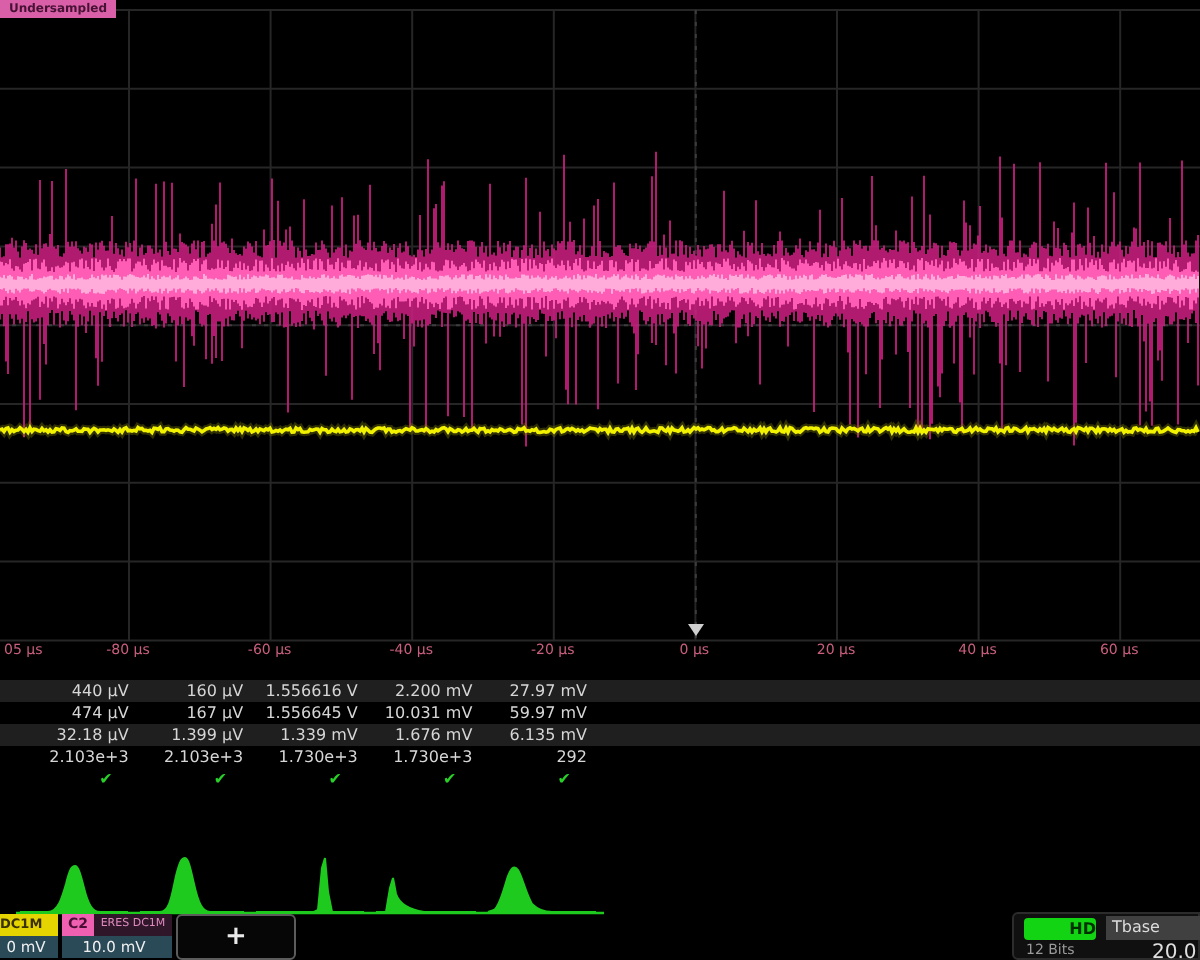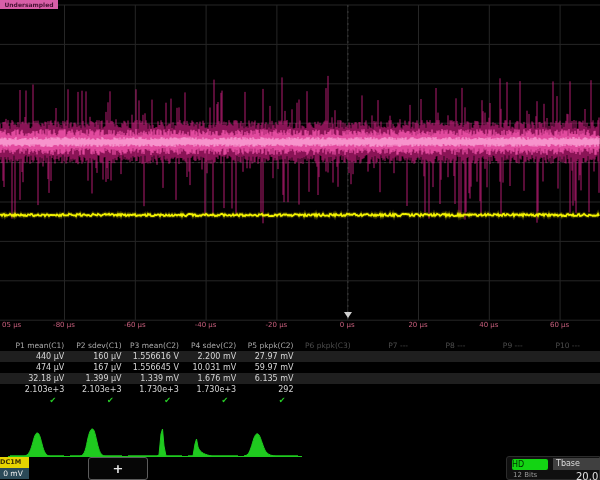--- a/index.html
+++ b/index.html
@@ -36,21 +36,21 @@
   #c2badge{width:16px;background:#f060b0;color:#4a0d33;font-size:7px;font-weight:bold;
            line-height:11px;text-align:center;}
   #c2mode{flex:1;background:#2f1628;color:#e08ac0;font-size:5.5px;line-height:11px;
           text-align:center;white-space:nowrap;overflow:hidden;}
   #addbox{position:absolute;left:88px;top:457px;width:58px;height:21px;background:#060606;
           border:1px solid #5c5c5c;border-radius:3px;color:#e8e8e8;font-size:13px;font-weight:bold;
           text-align:center;line-height:21px;}
   #tbpanel{position:absolute;left:506px;top:456px;width:94px;height:24px;background:#101010;
            border:1px solid #2c2c2c;border-radius:3px 0 0 3px;box-sizing:border-box;}
   #hdbadge{position:absolute;left:5px;top:2px;width:36px;height:11px;background:#13d413;border-radius:2px;
-           color:#003000;font-size:8px;font-weight:normal;line-height:11px;text-align:left;}
+           color:#003000;font-size:8px;font-weight:bold;line-height:11px;text-align:right;}
   #tblabel{position:absolute;left:46px;top:1px;width:48px;height:12px;background:#404040;
            color:#dcdcdc;font-size:8px;line-height:12px;padding-left:3px;box-sizing:border-box;}
   #tbbits{position:absolute;left:6px;top:14px;color:#9a9a9a;font-size:7px;}
   #tbval{position:absolute;left:69px;top:14px;color:#e0e0e0;font-size:10px;}
 </style>
 </head>
 <body>
 
 <div id="screen">
 
@@ -100,32 +100,20 @@
       <span class="tick" style="left: 205.6px;">-40 µs</span>
       <span class="tick" style="left: 276.4px;">-20 µs</span>
       <span class="tick" style="left: 347.2px;">0 µs</span>
       <span class="tick" style="left: 418px;">20 µs</span>
       <span class="tick" style="left: 488.8px;">40 µs</span>
       <span class="tick" style="left: 559.6px;">60 µs</span>
     </div>
   <div id="trigmark"></div>
 
   <div id="mtable">
-      <div class="mrow">
-        <div class="mcell mhead">P1 mean(C1)</div>
-        <div class="mcell mhead">P2 sdev(C1)</div>
-        <div class="mcell mhead">P3 mean(C2)</div>
-        <div class="mcell mhead">P4 sdev(C2)</div>
-        <div class="mcell mhead">P5 pkpk(C2)</div>
-        <div class="mcell mhead dim">P6 pkpk(C3)</div>
-        <div class="mcell mhead dim">P7 ---</div>
-        <div class="mcell mhead dim">P8 ---</div>
-        <div class="mcell mhead dim">P9 ---</div>
-        <div class="mcell mhead dim">P10 ---</div>
-      </div>
       <div class="mrow stripe">
         <div class="mcell">440 µV</div>
         <div class="mcell">160 µV</div>
         <div class="mcell">1.556616 V</div>
         <div class="mcell">2.200 mV</div>
         <div class="mcell">27.97 mV</div>
       </div>
       <div class="mrow">
         <div class="mcell">474 µV</div>
         <div class="mcell">167 µV</div>
@@ -154,20 +142,27 @@
         <div class="mcell mcheck">✔</div>
         <div class="mcell mcheck">✔</div>
       </div>
     </div>
 
   <div id="c1desc" class="desc">
     <div id="c1head">DC1M</div>
     <div class="descbody">0 mV</div>
   </div>
 
+  <div id="c2desc" class="desc">
+    <div id="c2head">
+      <div id="c2badge">C2</div>
+      <div id="c2mode">ERES DC1M</div>
+    </div>
+    <div class="descbody">10.0 mV</div>
+  </div>
 
   <div id="addbox">+</div>
 
   <div id="tbpanel">
     <div id="hdbadge">HD</div>
     <div id="tblabel">Tbase</div>
     <div id="tbbits">12 Bits</div>
     <div id="tbval">20.0</div>
   </div>
 

